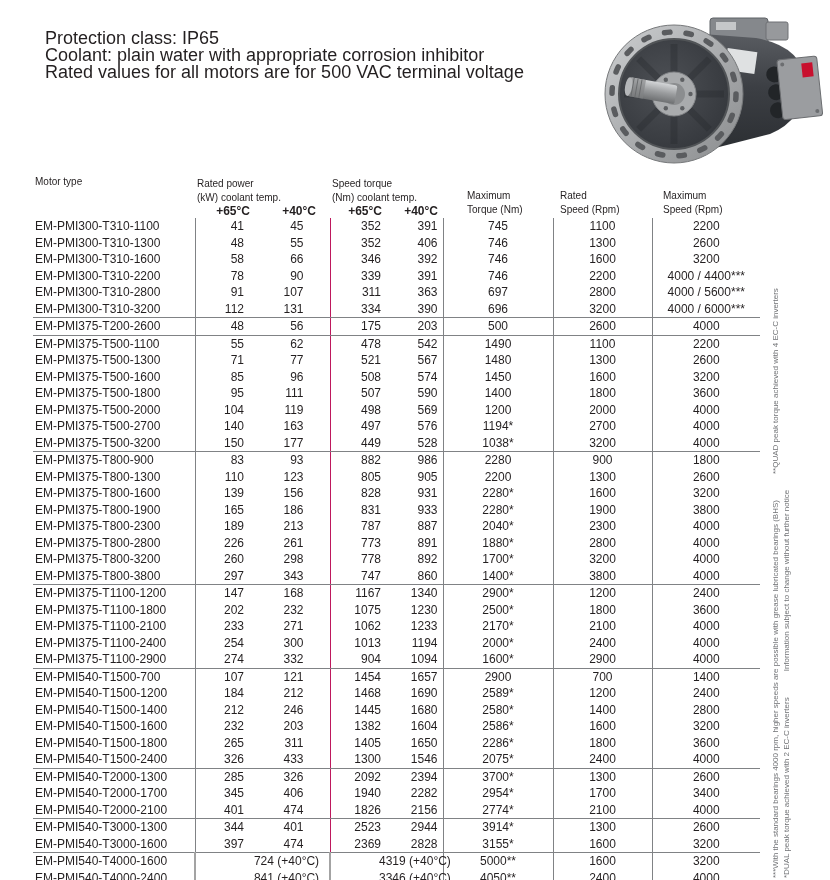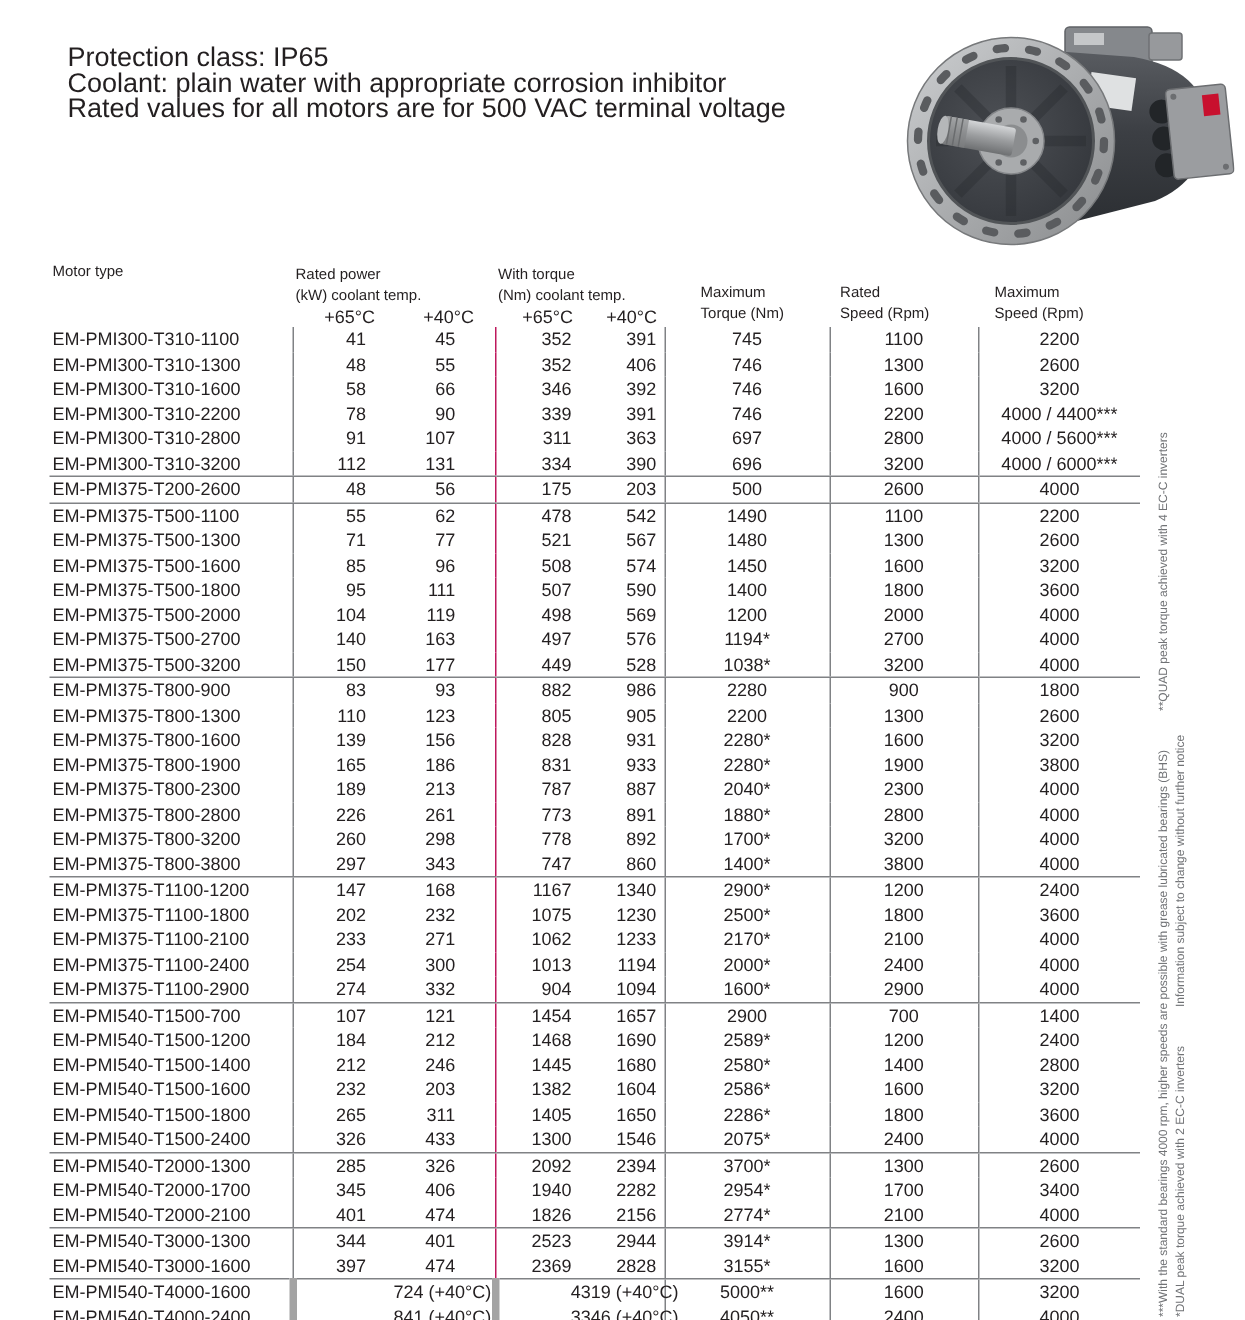--- a/index.html
+++ b/index.html
@@ -19,34 +19,34 @@
   th { font-weight:normal; padding:0; text-align:left; font-size:10px; }
   thead tr { height:14px; }
   .h-name { vertical-align:top; padding-left:2px; }
   .h-group { padding-left:2px; }
   .h-tall { vertical-align:top; }
   .h-tall div { line-height:14px; }
   .h-spacer { height:13px; }
   .h-maxt { padding-left:24px; }
   .h-rs   { padding-left:7px; }
   .h-ms   { padding-left:11px; }
-  .h-sub { font-size:12px; }
+  .h-sub { font-size:12px;font-weight:bold; }
   .h-sub-p65 { text-align:right; padding-right:20px; }
   .h-sub-p40 { text-align:right; padding-right:14px; }
   .h-sub-t65 { text-align:right; padding-right:8px; }
   .h-sub-t40 { text-align:right; padding-right:5px; }
 
   tbody td { font-size:12px; height:16.5px; padding:0; white-space:nowrap; }
   .c-name { text-align:left; padding-left:2px; }
   .c-p65 { text-align:right; padding-right:26px; border-left:1px solid #808285; }
   .c-p40 { text-align:right; padding-right:26px; }
   .c-t65 { text-align:right; padding-right:9px;  border-left:1px solid #be185d; }
   .c-t40 { text-align:right; padding-right:5px; }
   .c-maxt,.c-rspeed,.c-mspeed { text-align:center; border-left:1px solid #808285; }
-  .c-pm,.c-tm { text-align:right; border-left:5px solid #a3a3a3;padding-left:48px; }
+  .c-pm,.c-tm { text-align:center; border-left:2px solid #a3a3a3;padding-left:48px; }
   tr.group-end td { border-bottom:1px solid #808285; }
 
   .footnotes { position:absolute; left:481px; top:567px; width:600px; height:22px;
                transform:rotate(-90deg); font-size:8px; line-height:11px;
                color:#707275; white-space:nowrap; }
   .footnotes .gap { display:inline-block; width:26px; }
 </style>
 </head>
 <body>
 
@@ -136,21 +136,21 @@
     <col class="w-t65">
       <col class="w-t40">
       <col class="w-maxt">
     <col class="w-rs">
       <col class="w-ms">
   </colgroup>
   <thead>
     <tr>
       <th class="h-name" rowspan="3">Motor type</th>
       <th class="h-group" colspan="2">Rated power</th>
-      <th class="h-group" colspan="2">With torque</th>
+      <th class="h-group" colspan="2">Speed torque</th>
       <th class="h-tall h-maxt" rowspan="3">
         <div class="h-spacer"></div>
         <div>Maximum</div>
         <div>Torque (Nm)</div>
       </th>
       <th class="h-tall h-rs" rowspan="3">
         <div class="h-spacer"></div>
         <div>Rated</div>
         <div>Speed (Rpm)</div>
       </th>

